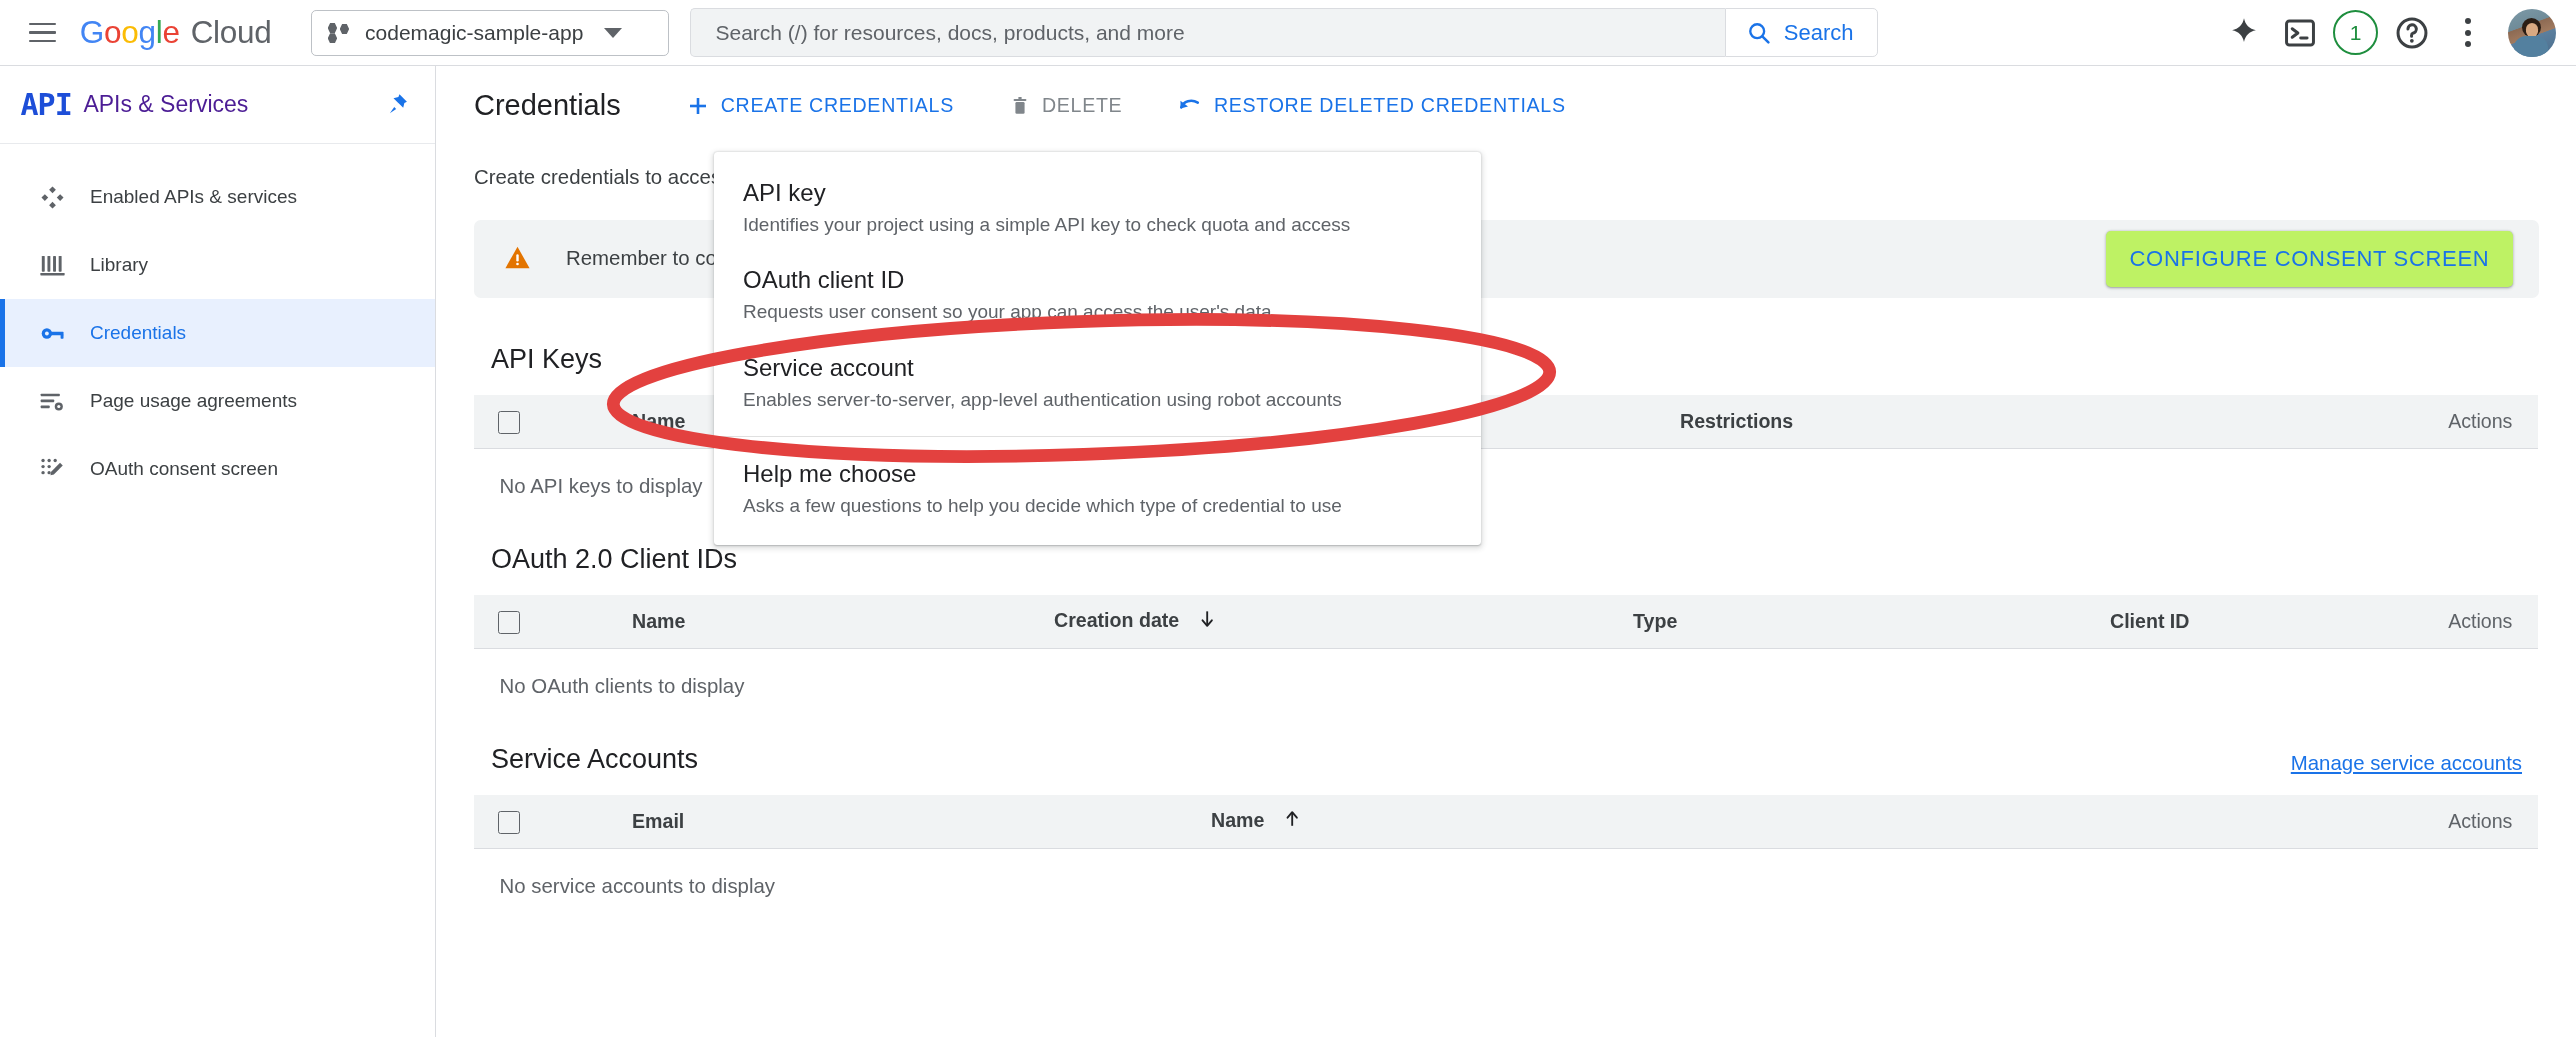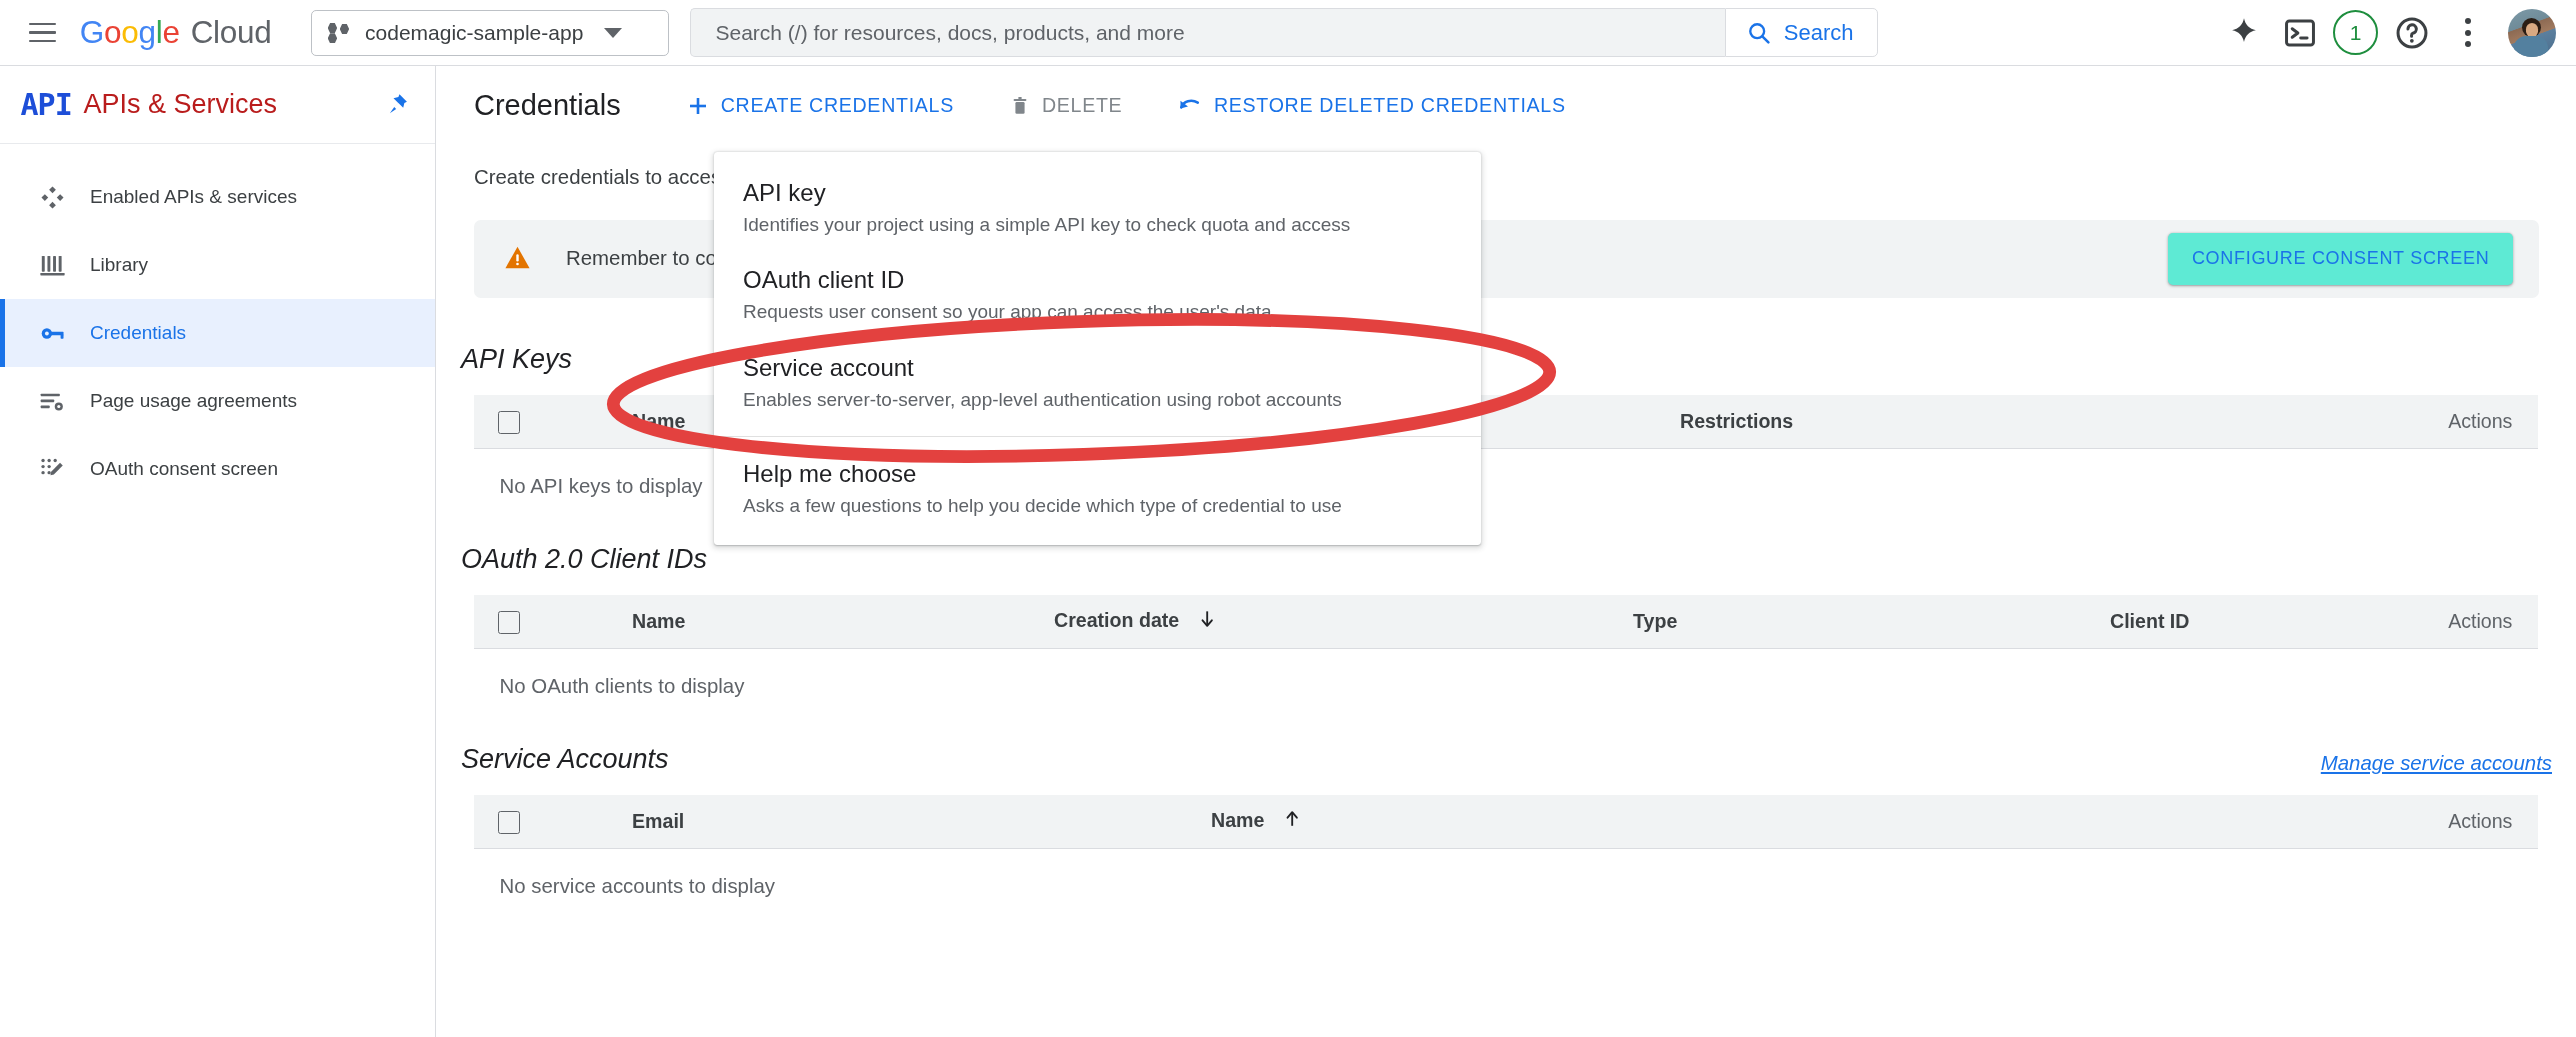--- a/index.html
+++ b/index.html
@@ -90,21 +90,21 @@
     background:#fff;border-right:0.9px solid #dadce0;box-sizing:border-box;
   }
   .side-head{
     height:78px;display:flex;align-items:center;padding:0 25.6px 0 20.4px;
     border-bottom:0.9px solid #e8eaed;box-sizing:border-box;
   }
   .apiglyph{
     font-family:"DejaVu Sans Mono", monospace;font-size:30px;font-weight:bold;
     color:#1d4ed8;letter-spacing:-0.9px;width:63px;flex:0 0 auto;
   }
-  .side-title{font-size:27px;color:#b91c1c;flex:1 1 auto;}
+  .side-title{font-size:23px;color:#4c1d95;flex:1 1 auto;}
   .pin{cursor:pointer;width:25.6px;height:27px;flex:0 0 auto;}
   .side-items{padding-top:19px;}
   .side-item{
     height:68px;display:flex;align-items:center;padding-left:39px;
     cursor:pointer;position:relative;box-sizing:border-box;
   }
   .side-item .si-icon{width:51px;flex:0 0 auto;display:flex;align-items:center;color:#5f6368;}
   .side-item .si-label{font-size:19px;color:#3c4043;white-space:nowrap;}
   .side-item.active{background:#e8f0fe;}
   .side-item.active:before{
@@ -130,25 +130,25 @@
   .intro{
     font-size:20.4px;color:#3c4043;padding-left:37px;margin-top:27px;
   }
   .banner{
     margin:31px 37px 0 37px;background:#f1f3f4;border-radius:6.8px;height:78px;
     display:flex;align-items:center;padding:0 25.6px 0 29px;box-sizing:border-box;
   }
   .banner .warn{flex:0 0 auto;margin-right:34px;}
   .banner .btxt{font-size:20.4px;color:#3c4043;flex:1 1 auto;}
   .banner .bbtn{
-    background:#5eead4;border-radius:5.1px;box-shadow:0 0.9px 1.7px rgba(60,64,67,.3),0 0.9px 2.6px 0.9px rgba(60,64,67,.15);
-    color:#1a73e8;font-size:18px;letter-spacing:0.7px;padding:15.3px 24px;cursor:pointer;white-space:nowrap;
+    background:#bef264;border-radius:5.1px;box-shadow:0 0.9px 1.7px rgba(60,64,67,.3),0 0.9px 2.6px 0.9px rgba(60,64,67,.15);
+    color:#1a73e8;font-size:22px;letter-spacing:0.7px;padding:15.3px 24px;cursor:pointer;white-space:nowrap;
   }
   .section{margin-top:46px;}
-  .sec-head{display:flex;align-items:flex-end;padding:0 24px;font-style:italic;}
+  .sec-head{display:flex;align-items:flex-end;padding:0 54px;}
   .sec-title{font-size:27px;color:#202124;flex:1 1 auto;}
   .sec-link{font-size:20.4px;color:#1a73e8;text-decoration:underline;cursor:pointer;}
   table.tbl{width:calc(100% - 75px);margin:20.4px 37px 0 37px;border-collapse:collapse;table-layout:fixed;}
   table.tbl thead th{
     background:#f1f3f4;height:53px;font-size:19.6px;color:#3c4043;text-align:left;
     font-weight:bold;border-bottom:0.9px solid #dadce0;padding:0;vertical-align:middle;
   }
   table.tbl thead th.last{text-align:right;padding-right:25.6px;color:#5f6368;font-weight:normal;margin-top:48px;}
   .chk{
     width:20.4px;height:20.4px;border:1.7px solid #5f6368;border-radius:2.6px;display:inline-block;

